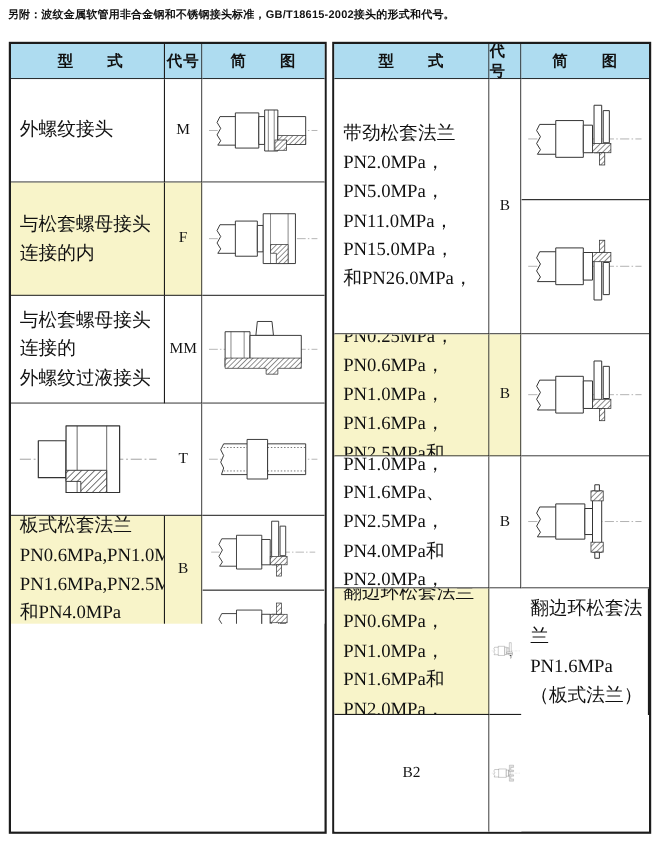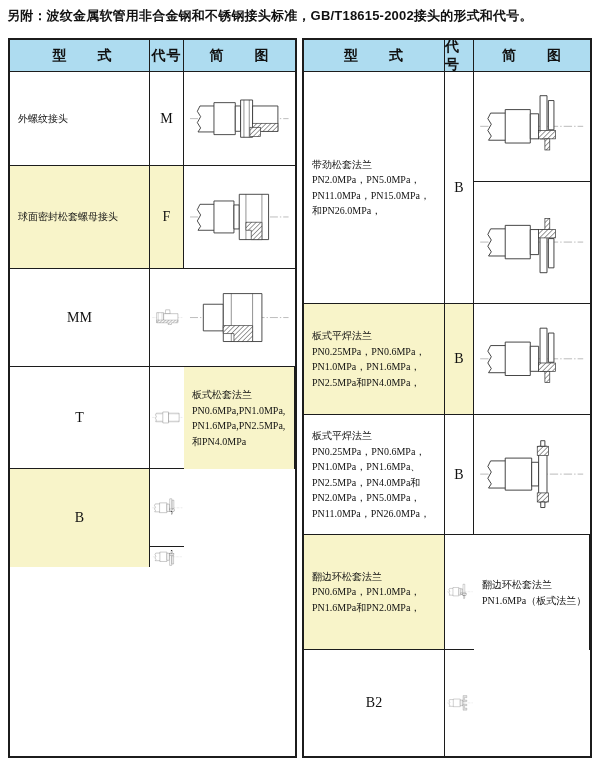--- a/index.html
+++ b/index.html
@@ -10,21 +10,21 @@
   }
   html,body{margin:0;padding:0;}
   body{
     width:600px;height:768px;position:relative;background:#ffffff;
     font-family:"Liberation Serif","DejaVu Serif",serif;color:var(--text);
     overflow:hidden;
   }
   .page-title{
     position:absolute;left:7px;top:7px;width:586px;
     font-family:"Liberation Sans","DejaVu Sans",sans-serif;
-    font-weight:bold;font-size:13px;line-height:1.35;letter-spacing:0.2px;
+    font-weight:bold;font-size:10px;line-height:1.35;letter-spacing:0.2px;
   }
   .tbl{
     position:absolute;top:38px;height:720px;background:#fff;
     border:2px solid var(--line);box-sizing:border-box;
     display:grid;
   }
   .tbl-left{left:8px;width:289px;grid-template-columns:140px 34px 111px;
     grid-template-rows:32px 94px 103px 98px 102px 98px 189px;}
   .tbl-right{left:302px;width:290px;grid-template-columns:141px 29px 116px;
     grid-template-rows:32px 232px 111px 120px 115px 106px;}
@@ -33,21 +33,21 @@
     border-bottom:1px solid var(--line);
     display:flex;align-items:center;justify-content:center;
     background:#fff;overflow:hidden;
   }
   .cell.lastcol{border-right:none;}
   .cell.lastrow{border-bottom:none;}
   .cell.hd{background:var(--header-bg);
     font-size:14px;font-weight:bold;letter-spacing:1px;}
   .cell.hl{background:var(--hl-bg);}
   .cell.type{justify-content:flex-start;padding:4px 2px 4px 8px;}
-  .type-text{white-space:pre-line;font-size:10px;line-height:1.55;}
+  .type-text{white-space:pre-line;font-size:17px;line-height:1.55;}
   .code-text{font-size:14px;}
   .cell.diag-cell{padding:0;}
   .split{display:flex;flex-direction:column;width:100%;height:100%;}
   .half{width:100%;box-sizing:border-box;display:flex;align-items:center;justify-content:center;}
   .half-top{border-bottom:1px solid var(--line);}
   .half-bot{flex:1;}
   .rhalf-top{height:110px;}
   .lhalf-top{height:95px;}
   svg.diag{display:block;width:96%;height:96%;}
   .ln{fill:#ffffff;stroke:#333333;stroke-width:1.3;stroke-linejoin:round;}
@@ -195,31 +195,35 @@
   <div class="cell">
       <span class="code-text">M</span>
     </div>
   <div class="cell lastcol diag-cell">
     <svg class="diag" viewBox="0 0 160 100">
         <use href="#fit-m"></use>
       </svg>
   </div>
 
   <div class="cell type hl">
-      <span class="type-text">球面密封松套螺母接头</span>
+      <span class="type-text">与松套螺母接头连接的内</span>
     </div>
   <div class="cell hl">
       <span class="code-text">F</span>
     </div>
   <div class="cell lastcol diag-cell">
     <svg class="diag" viewBox="0 0 160 100">
         <use href="#fit-f"></use>
       </svg>
   </div>
 
+  <div class="cell type">
+      <span class="type-text">与松套螺母接头连接的
+外螺纹过液接头</span>
+    </div>
   <div class="cell">
       <span class="code-text">MM</span>
     </div>
   <div class="cell lastcol diag-cell">
     <svg class="diag" viewBox="0 0 160 100">
         <use href="#fit-mm"></use>
       </svg>
   </div>
 
   <div class="cell lastcol diag-cell">

